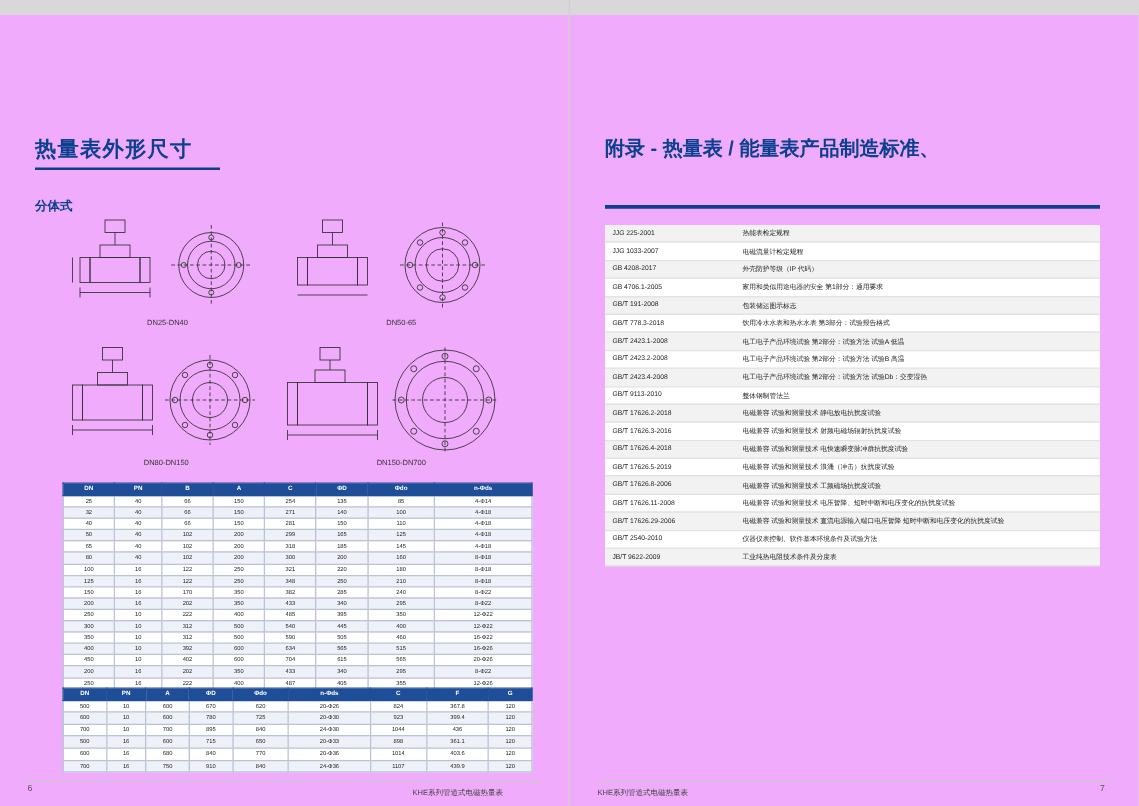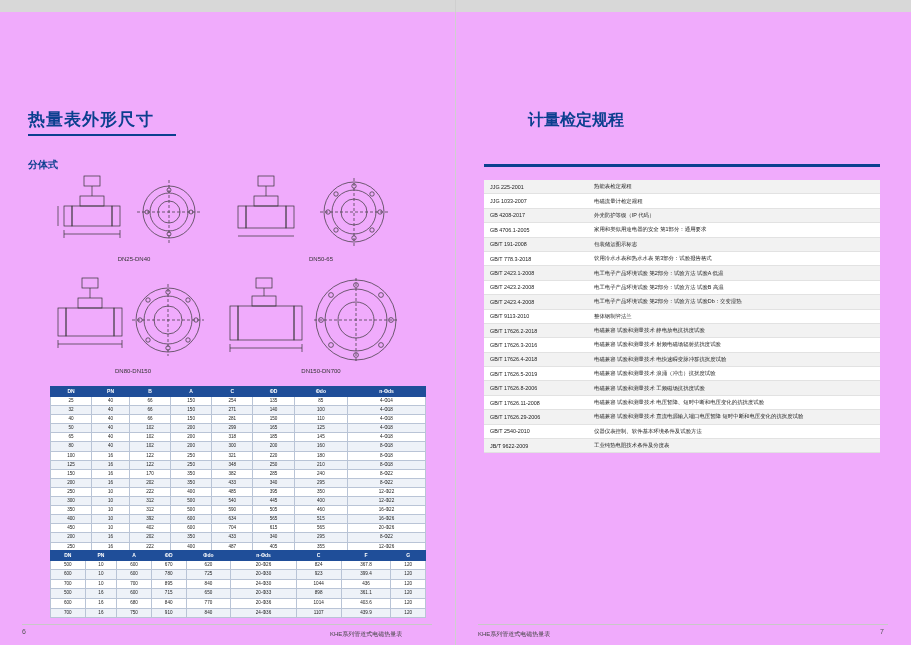--- a/index.html
+++ b/index.html
@@ -511,21 +511,21 @@
 
     <div class="foot-rule" style="left:22px;top:612px;width:410px;"></div>
     <div class="pg-num" style="left:22px;top:616px;">6</div>
     <div class="foot-text" style="left:330px;top:618px;">KHE系列管道式电磁热量表</div>
   </div>
 
   <div class="gutter"></div>
 
   <div class="page page-right">
     <div class="r-title">
-      <span class="l2">计量检定规程</span>
+      <span>附录 - 热量表 / 能量表产品制造标准、</span>
     </div>
     <div class="r-rule"></div>
 
     <table class="std-list">
       <tbody>
           <tr>
             <td class="std-code">JJG 225-2001</td>
             <td>热能表检定规程</td>
           </tr>
           <tr>

